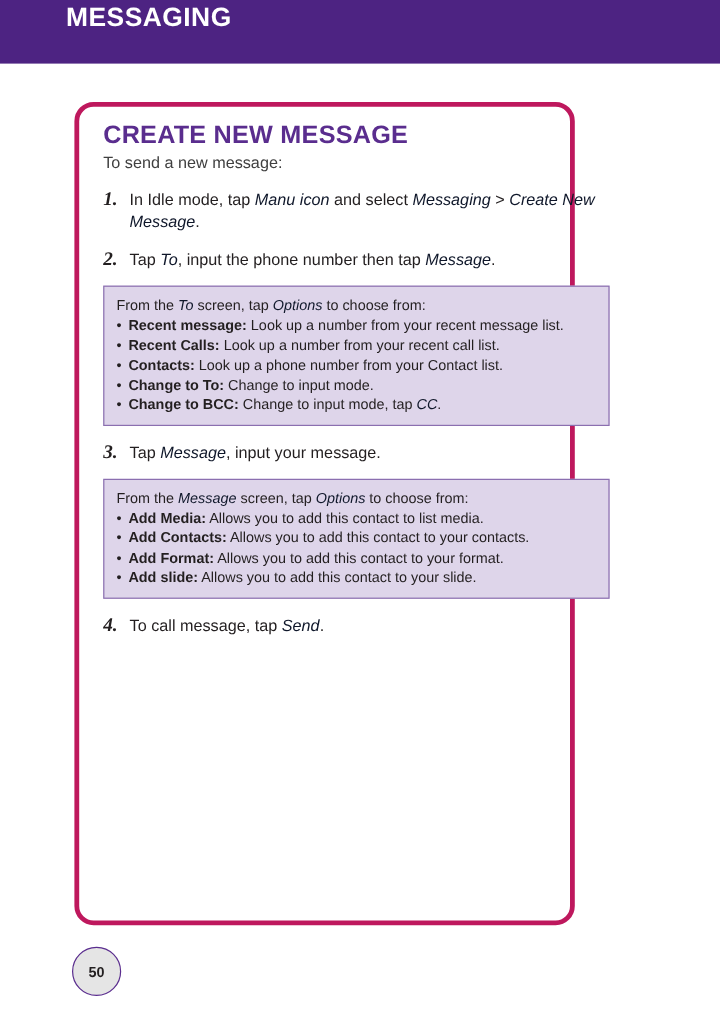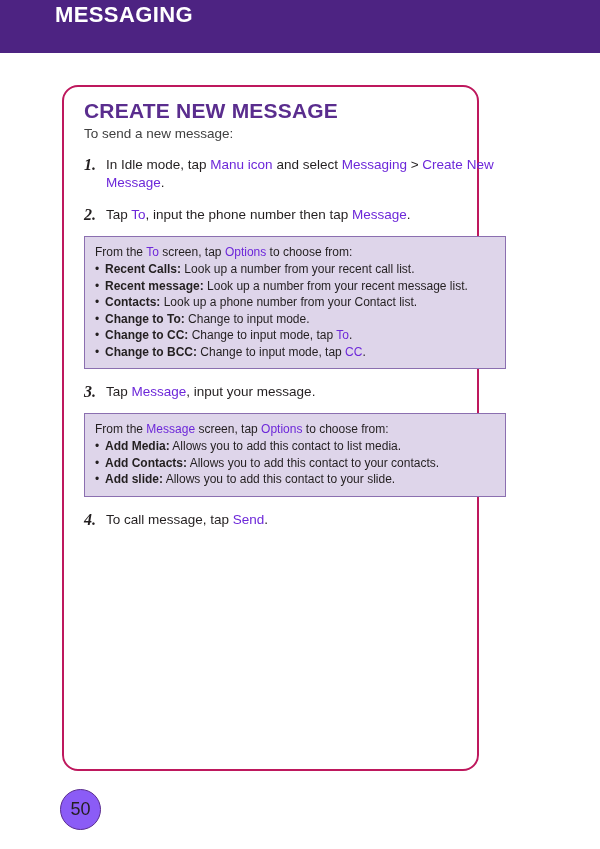--- a/index.html
+++ b/index.html
@@ -35,21 +35,21 @@
     font-family: "Liberation Sans", sans-serif;
   }
 
   
   .card {
     position: absolute;
     left: 62px;
     top: 85px;
     width: 417px;
     height: 686px;
-    border: 2px solid #be185d;
+    border: 4px solid #be185d;
     border-radius: 16px;
     box-sizing: border-box;
     background: #ffffff;
   }
 
   .card-inner {
     position: absolute;
     left: 20px;
     top: 12px;
     width: 440px;
@@ -89,21 +89,22 @@
     padding-top: 0px;
   }
   .step-text {
     flex: 1 1 auto;
     color: #231f20;
     font-size: 13.5px;
     line-height: 18px;
   }
 
   .em {
-    color: #6d28d9;
+    color: #0f172a;
+    font-style: italic;
   }
 
   
   .infobox {
     border: 1px solid #8b6fb0;
     background: #ded5ea;
     box-sizing: border-box;
     margin-top: 12px;
     padding: 7px 10px 8px 10px;
     width: 422px;
@@ -144,23 +145,23 @@
     top: 789px;
     width: 41px;
     height: 41px;
     border: 1.6px solid #5a2d8e;
     border-radius: 50%;
     box-sizing: border-box;
     display: flex;
     align-items: center;
     justify-content: center;
     color: #231f20;
-    font-size: 18px;
-    font-weight: normal;
-    background: #8b5cf6;
+    font-size: 12px;
+    font-weight: bold;
+    background: #e5e5e5;
   }
 </style>
 </head>
 <body>
 
 <div class="header-bar">
   <div class="header-title">MESSAGING</div>
 </div>
 
 <div class="card">
@@ -175,39 +176,39 @@
     </div>
 
     <div class="step">
       <div class="step-num">2.</div>
       <div class="step-text"><span>Tap </span><span class="em">To</span><span>, input the phone number then tap </span><span class="em">Message</span><span>.</span></div>
     </div>
 
     <div class="infobox">
       <p class="infobox-lead"><span>From the </span><span class="em">To</span><span> screen, tap </span><span class="em">Options</span><span> to choose from:</span></p>
       <ul>
+          <li><b>Recent message:</b><span> Look up a number from your recent message list.</span></li>
           <li><b>Recent Calls:</b><span> Look up a number from your recent call list.</span></li>
-          <li><b>Recent message:</b><span> Look up a number from your recent message list.</span></li>
           <li><b>Contacts:</b><span> Look up a phone number from your Contact list.</span></li>
           <li><b>Change to To:</b><span> Change to input mode.</span></li>
-          <li><b>Change to CC:</b><span> Change to input mode, tap </span><span class="em">To</span><span>.</span></li>
           <li><b>Change to BCC:</b><span> Change to input mode, tap </span><span class="em">CC</span><span>.</span></li>
         </ul>
     </div>
 
     <div class="step">
       <div class="step-num">3.</div>
       <div class="step-text"><span>Tap </span><span class="em">Message</span><span>, input your message.</span></div>
     </div>
 
     <div class="infobox">
       <p class="infobox-lead"><span>From the </span><span class="em">Message</span><span> screen, tap </span><span class="em">Options</span><span> to choose from:</span></p>
       <ul>
           <li><b>Add Media:</b><span> Allows you to add this contact to list media.</span></li>
           <li><b>Add Contacts:</b><span> Allows you to add this contact to your contacts.</span></li>
+          <li><b>Add Format:</b><span> Allows you to add this contact to your format.</span></li>
           <li><b>Add slide:</b><span> Allows you to add this contact to your slide.</span></li>
         </ul>
     </div>
 
     <div class="step">
       <div class="step-num">4.</div>
       <div class="step-text"><span>To call message, tap </span><span class="em">Send</span><span>.</span></div>
     </div>
 
   </div>

